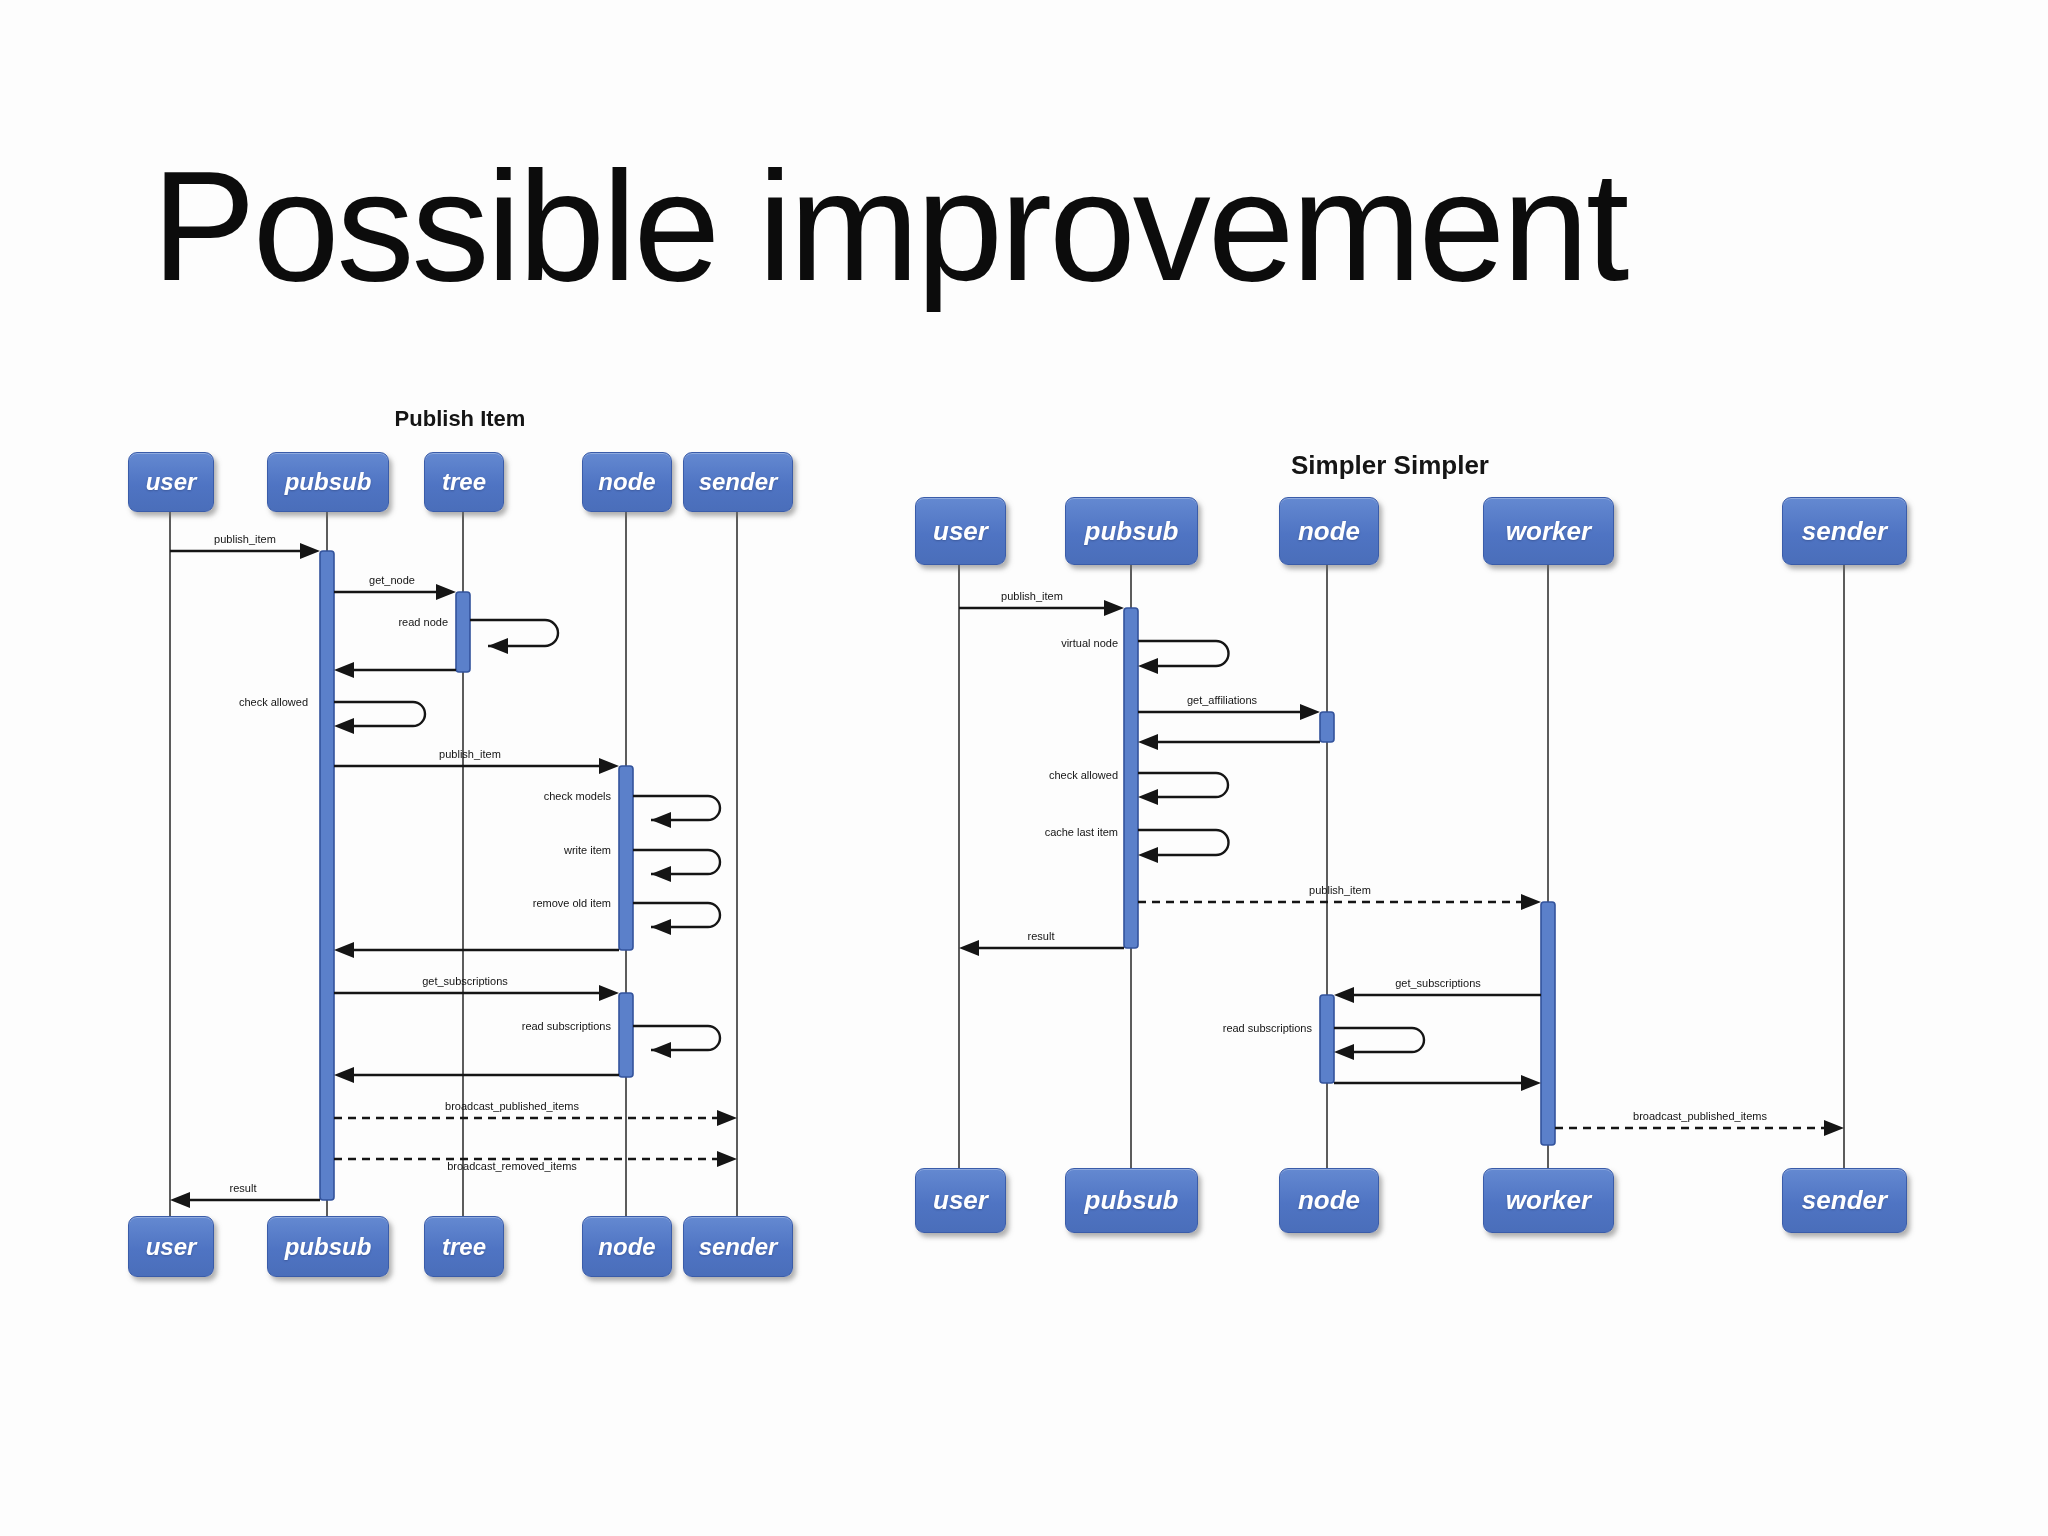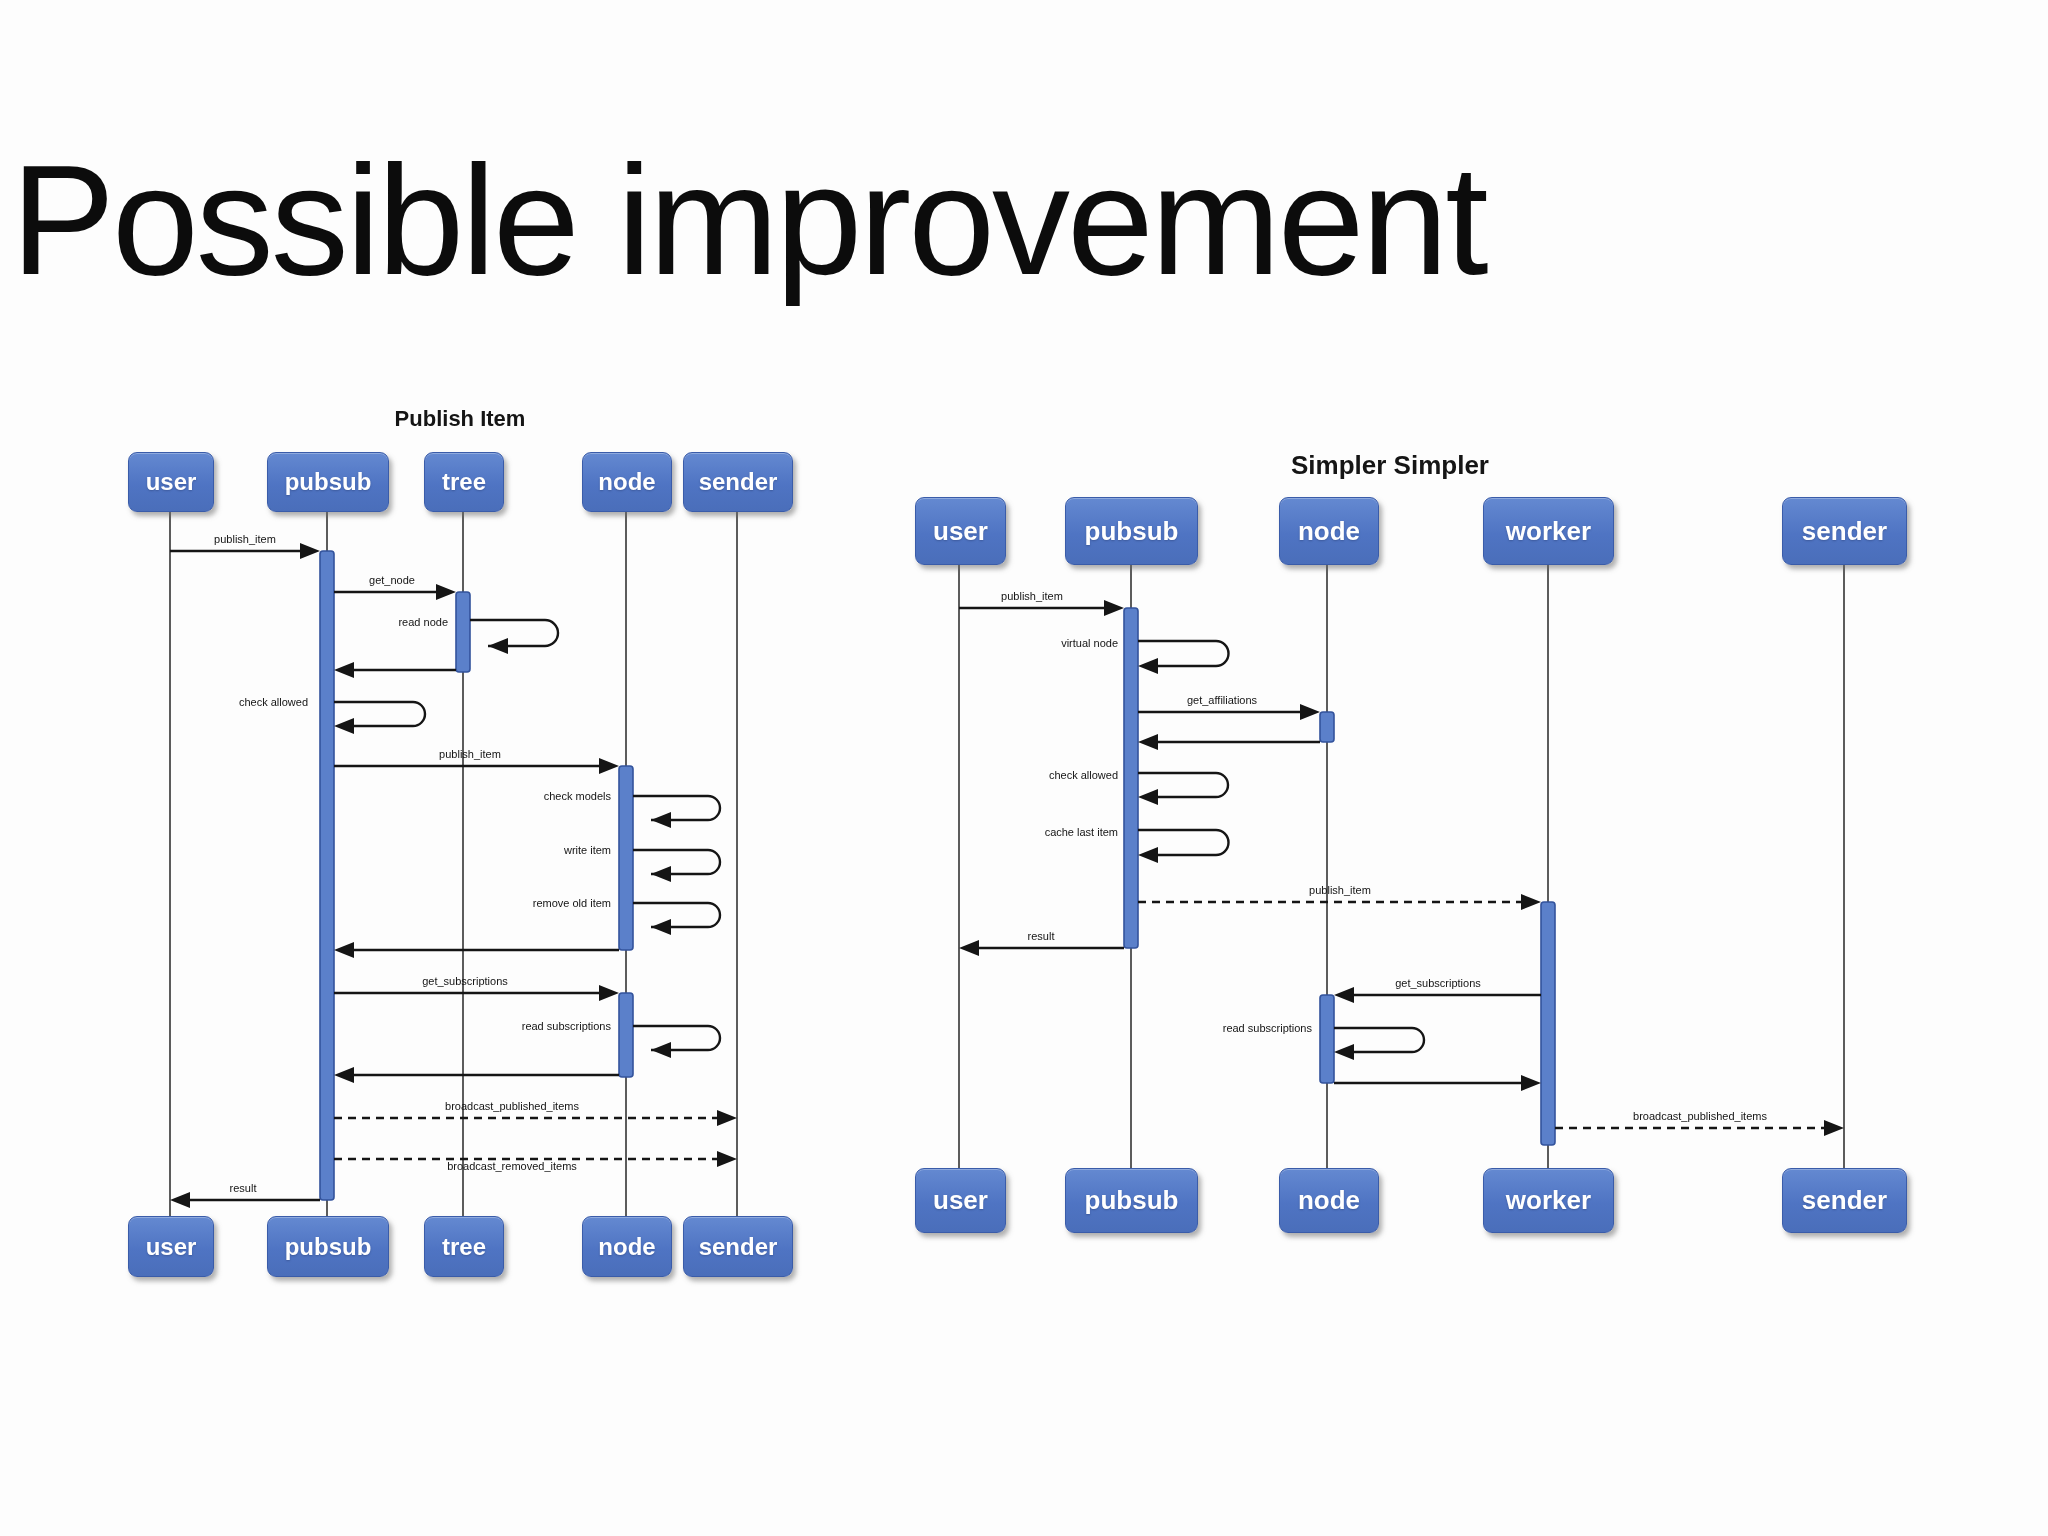--- a/index.html
+++ b/index.html
@@ -1,28 +1,28 @@
 <!DOCTYPE html>
 <html><head>
 <meta charset="utf-8">
 <style>
   html,body{margin:0;padding:0;background:#ffffff;}
   .slide{position:relative;width:2048px;height:1536px;background:#fdfdfd;overflow:hidden;
          font-family:"Liberation Sans", sans-serif;}
-  .slide-title{position:absolute;top:128px;left:0;width:1744px;
-    font-size:156px;font-weight:400;letter-spacing:-3px;color:#0c0c0c;line-height:1.05;margin:11px;}
+  .slide-title{position:absolute;top:128px;left:0;width:1744px;text-align:center;
+    font-size:156px;font-weight:400;letter-spacing:-3px;color:#0c0c0c;line-height:1.05;margin:17px;}
   .dtitle{position:absolute;transform:translateX(-50%);font-weight:700;color:#151515;white-space:nowrap;}
   .dtitle.l{font-size:22px;}
   .dtitle.r{font-size:26px;}
   .layer{position:absolute;left:0;top:0;}
   .abox{position:absolute;display:flex;align-items:center;justify-content:center;
     background:linear-gradient(180deg,#6489d1 0%,#4f74c3 55%,#4a6eba 100%);
     border:1px solid #3a5ca9;border-radius:9px;
     box-shadow:3px 4px 5px rgba(110,110,110,0.55), inset 0 1px 0 rgba(255,255,255,0.28);
-    color:#ffffff;font-weight:700;text-shadow:0 1px 2px rgba(40,60,110,0.45);white-space:nowrap;}
+    color:#ffffff;font-weight:700;text-shadow:0 1px 2px rgba(40,60,110,0.45);white-space:nowrap;font-style:italic;}
   .abox.l{font-size:24px;}
   .abox.r{font-size:26px;}
   .mlabel{position:absolute;font-size:11px;color:#141414;white-space:nowrap;line-height:20px;height:20px;}
   .mlabel.c{transform:translateX(-50%);}
   .mlabel.ra{}
 </style>
 </head>
 <body>
 
 <div class="slide">

